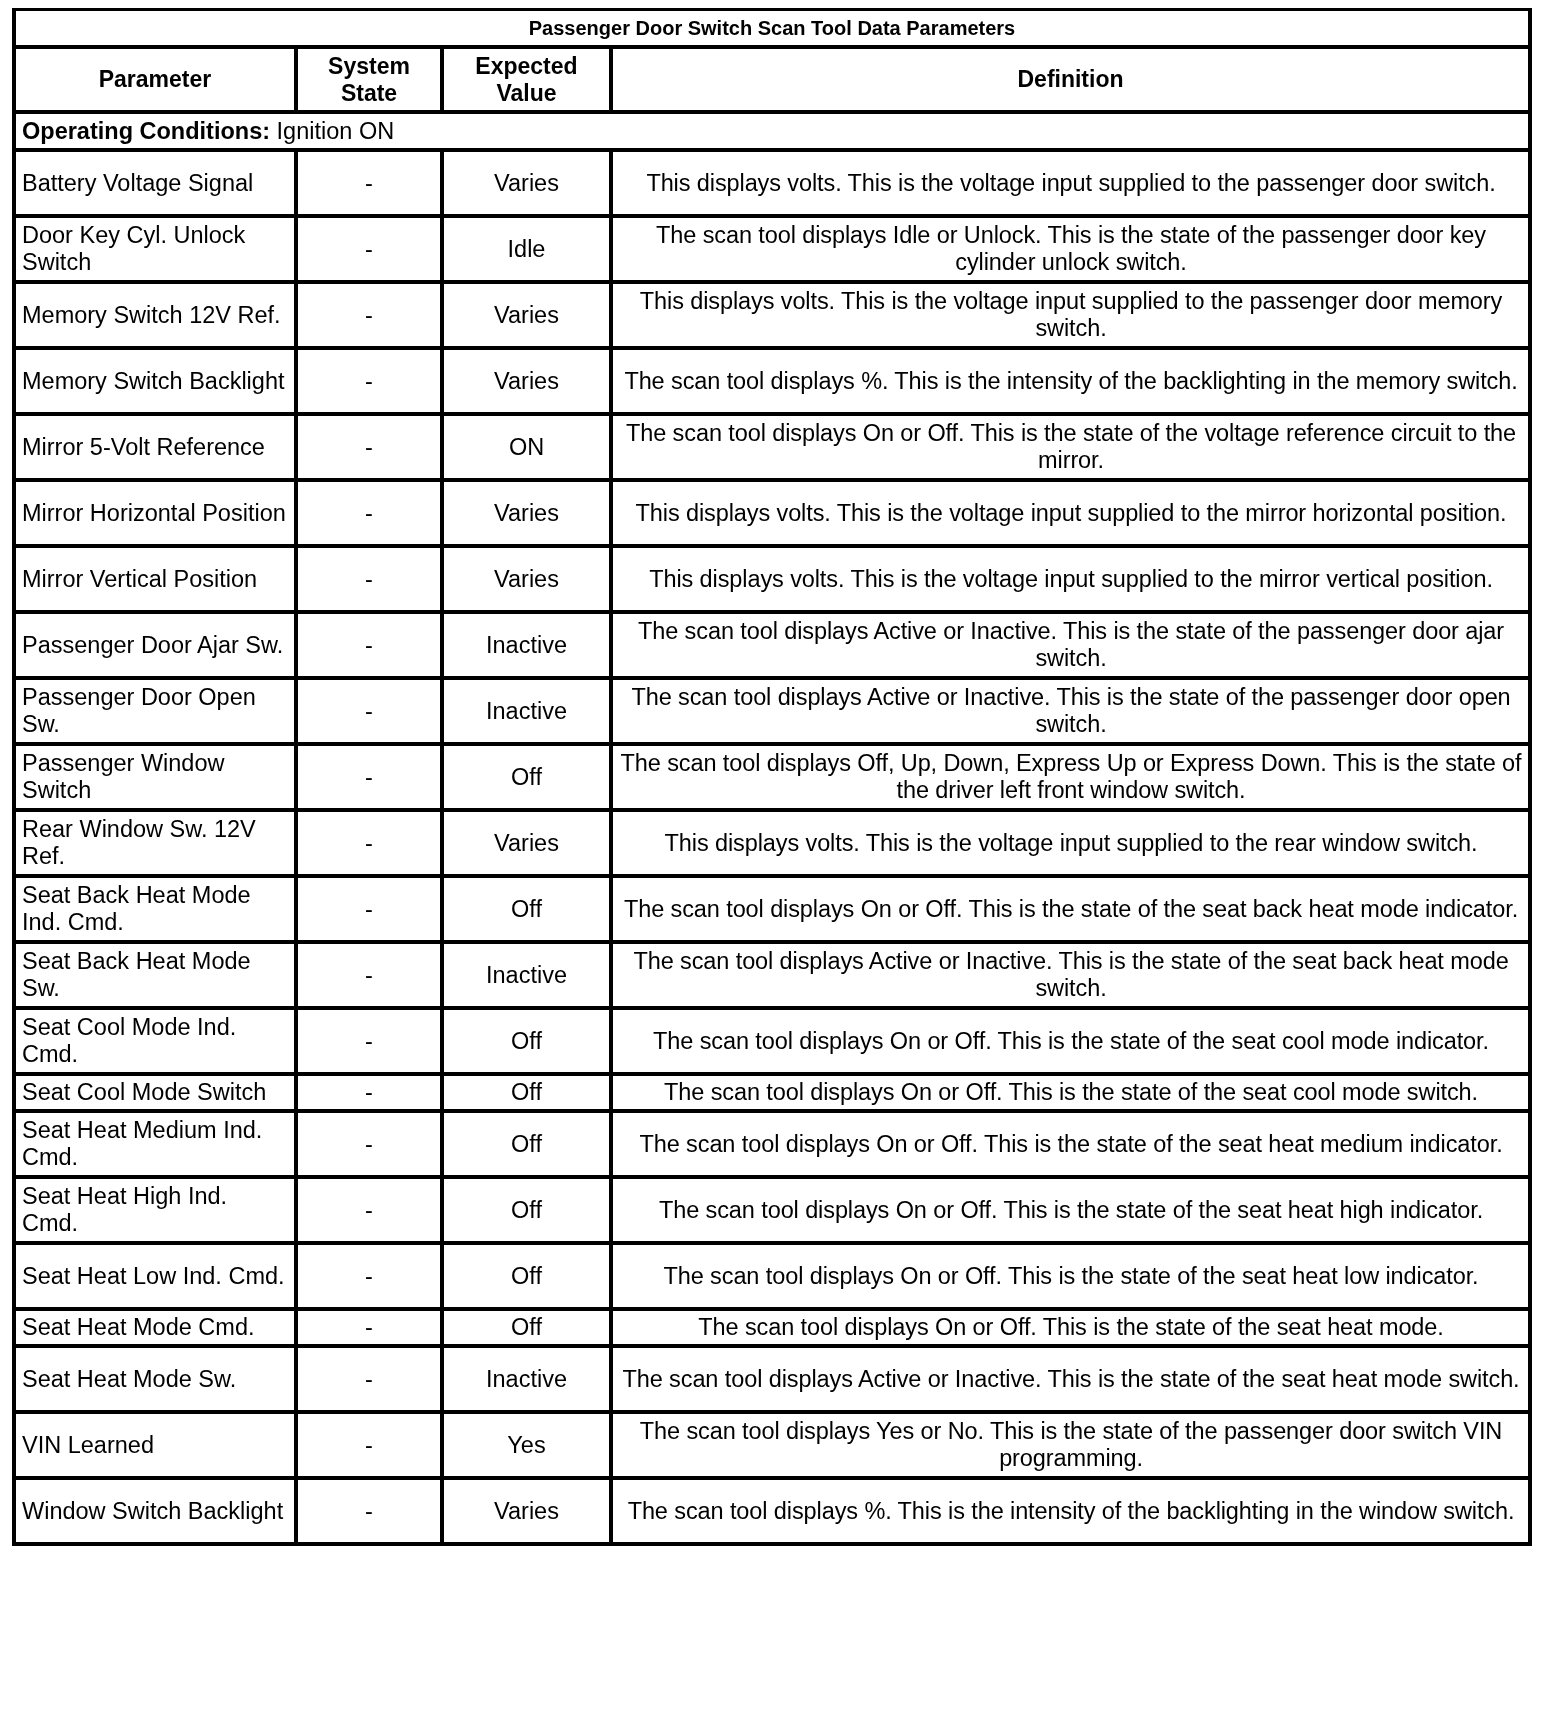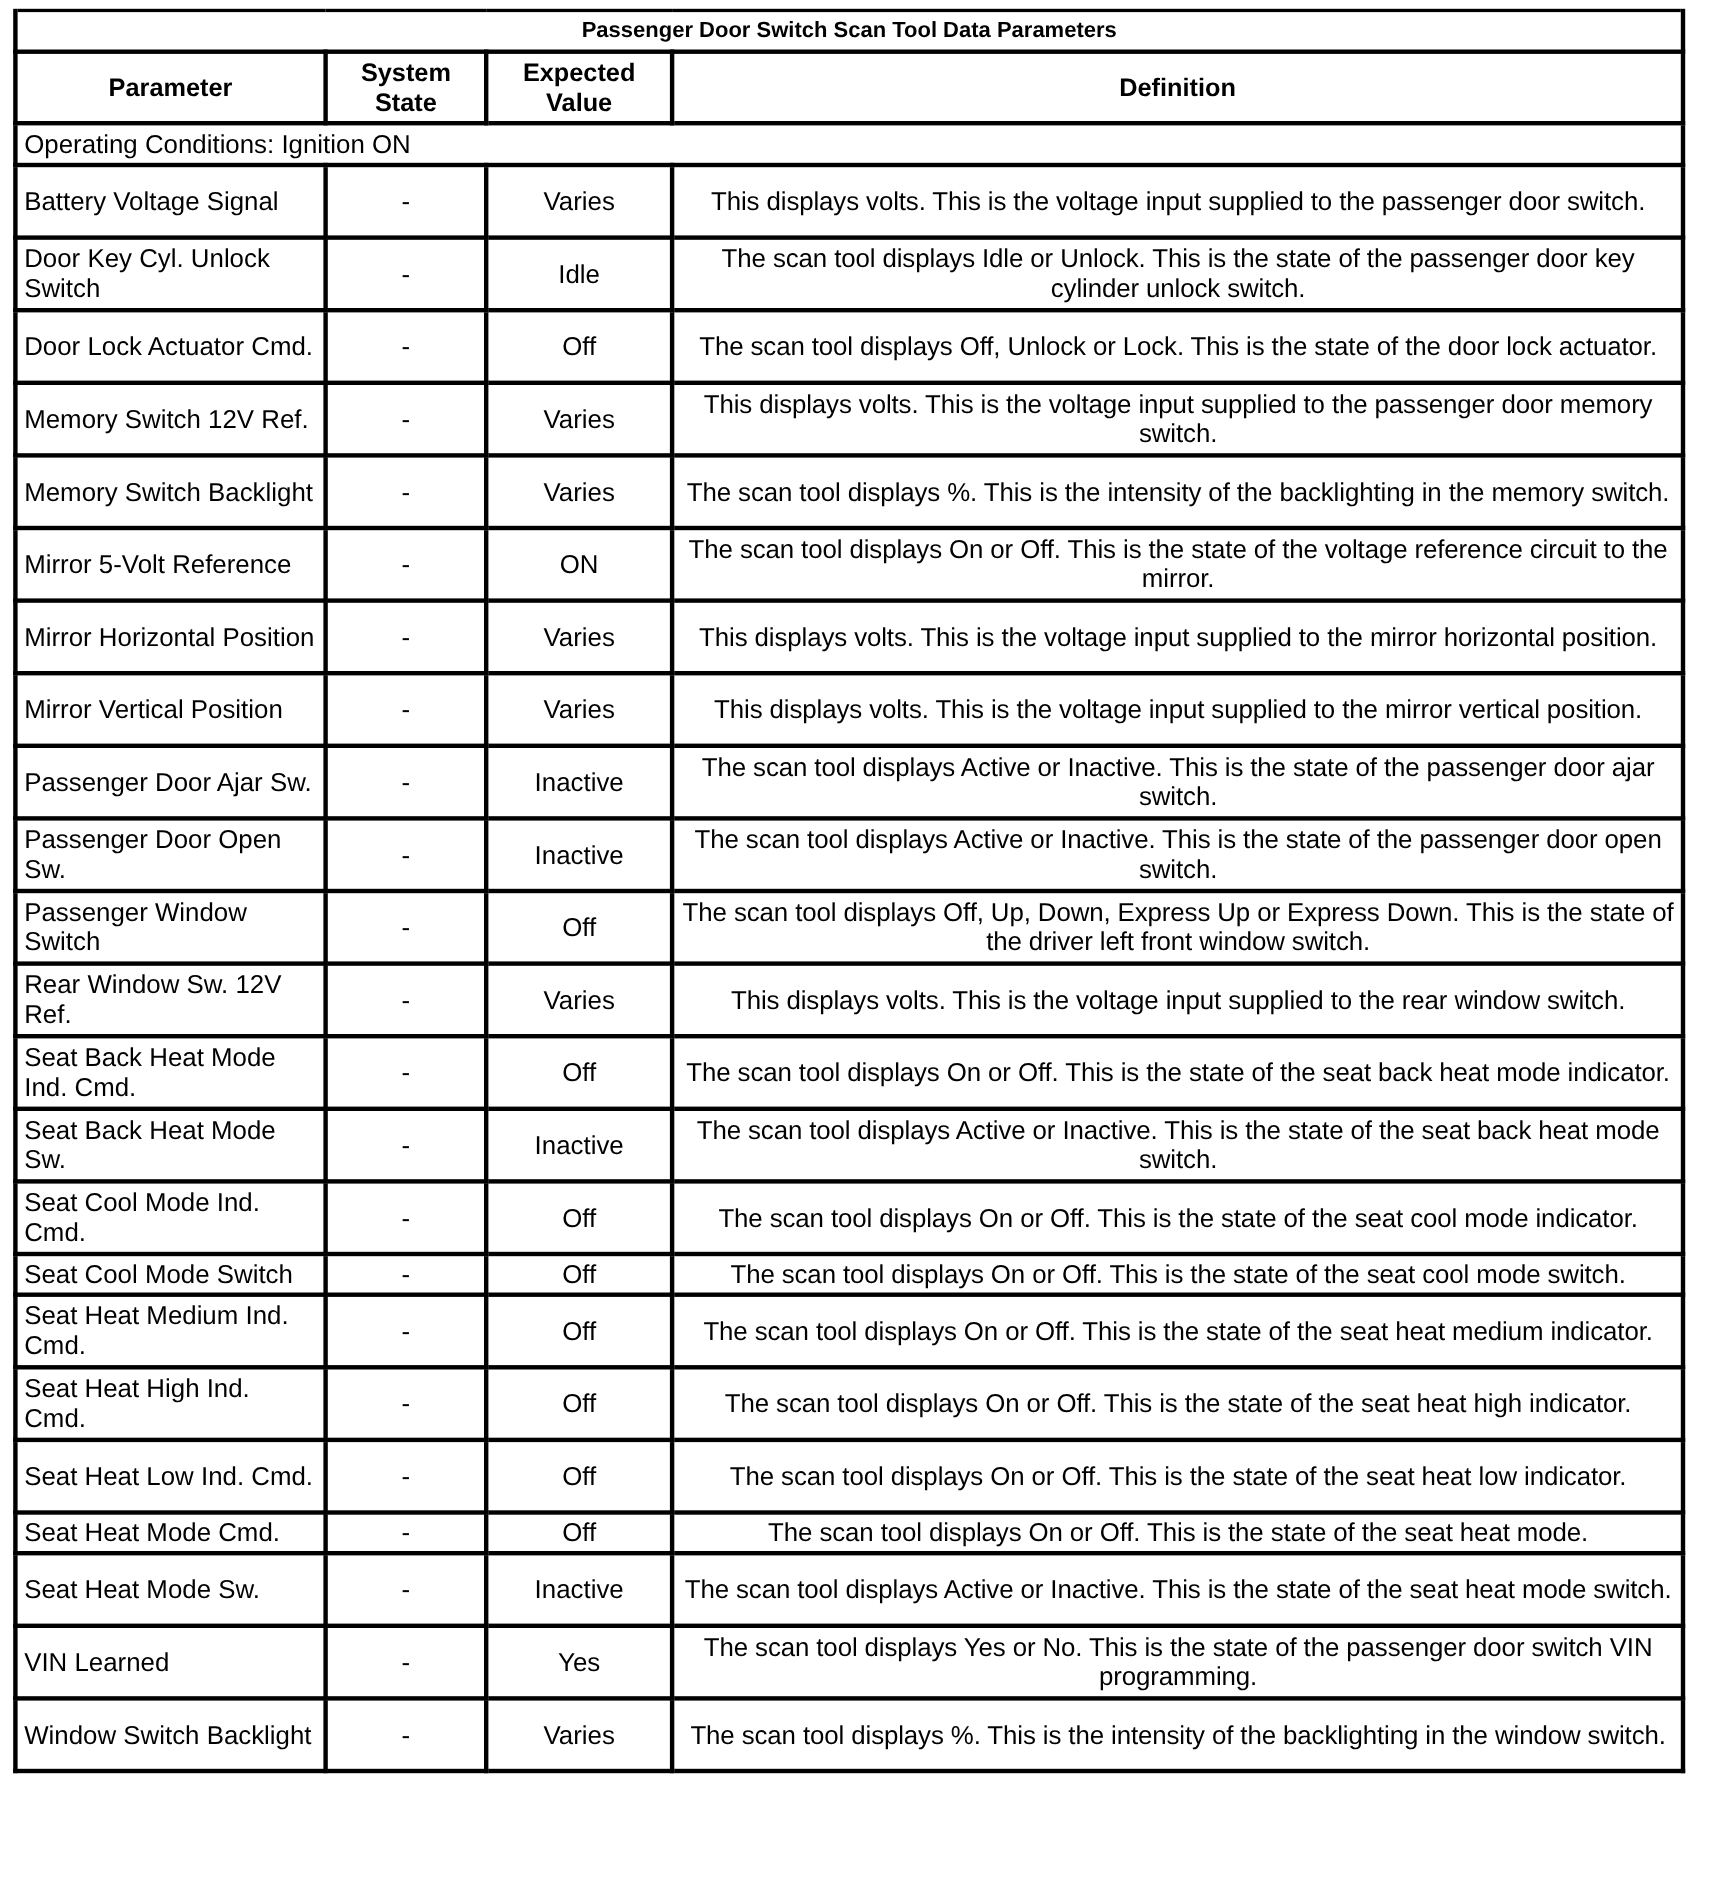--- a/index.html
+++ b/index.html
@@ -16,21 +16,21 @@
     padding: 0 6px;
     font-size: 23.5px;
     line-height: 27px;
     vertical-align: middle;
     overflow: hidden;
   }
   .tbl th { font-weight: bold; text-align: center; }
   .title-row th { height: 34px; font-size: 20px; line-height: 26px; border-width: 3px 4px 4px 4px; }
   .head-row th { height: 61px; font-size: 23px; line-height: 27px; }
   .op-row td { height: 34px; text-align: left; }
-  .op-row .lbl { font-weight: normal; }
+  .op-row .lbl { font-weight: bold; }
   tr.r2 td { height: 62px; }
   tr.r1 td { height: 33px; }
   td.c { text-align: center; }
   td.param { text-align: left; padding-left: 6px; }
   td.def { text-align: center; padding-left: 5px; padding-right: 4px; letter-spacing: -0.1px; }
   col.c1 { width: 282px; }
   col.c2 { width: 146px; }
   col.c3 { width: 169px; }
   col.c4 { width: 919px; }
 </style>
@@ -63,26 +63,20 @@
       <td class="param">Battery Voltage Signal</td>
       <td class="c">-</td>
       <td class="c">Varies</td>
       <td class="def">This displays volts. This is the voltage input supplied to the passenger door switch.</td>
     </tr>
     <tr class="r2">
       <td class="param">Door Key Cyl. Unlock Switch</td>
       <td class="c">-</td>
       <td class="c">Idle</td>
       <td class="def">The scan tool displays Idle or Unlock. This is the state of the passenger door key cylinder unlock switch.</td>
-    </tr>
-    <tr class="r2">
-      <td class="param">Door Lock Actuator Cmd.</td>
-      <td class="c">-</td>
-      <td class="c">Off</td>
-      <td class="def">The scan tool displays Off, Unlock or Lock. This is the state of the door lock actuator.</td>
     </tr>
     <tr class="r2">
       <td class="param">Memory Switch 12V Ref.</td>
       <td class="c">-</td>
       <td class="c">Varies</td>
       <td class="def">This displays volts. This is the voltage input supplied to the passenger door memory switch.</td>
     </tr>
     <tr class="r2">
       <td class="param">Memory Switch Backlight</td>
       <td class="c">-</td>

